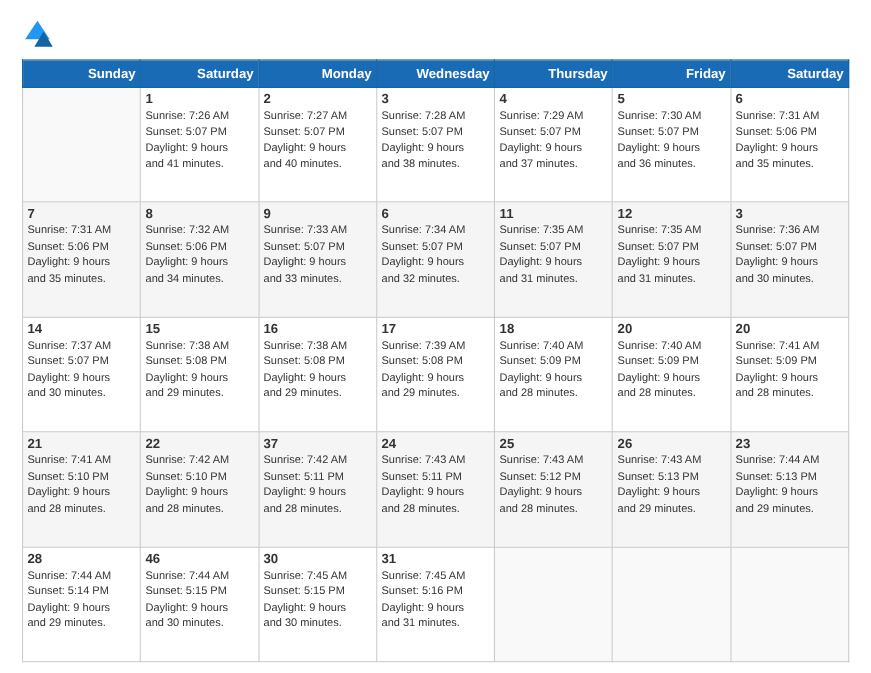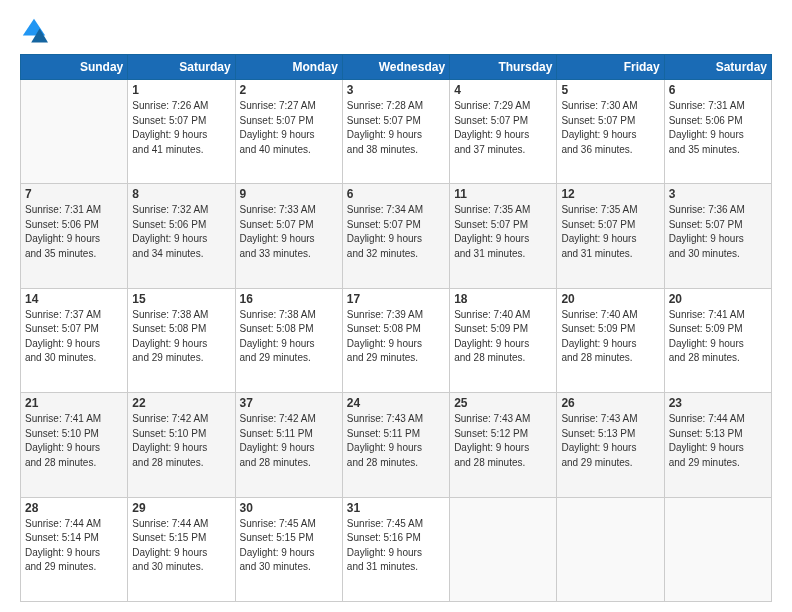--- a/index.html
+++ b/index.html
@@ -247,21 +247,21 @@
             <span class="day-num">23</span>
             <div class="day-info">Sunrise: 7:44 AM<br>Sunset: 5:13 PM<br>Daylight: 9 hours<br>and 29 minutes.</div>
           </td>
         </tr>
         <tr>
           <td>
             <span class="day-num">28</span>
             <div class="day-info">Sunrise: 7:44 AM<br>Sunset: 5:14 PM<br>Daylight: 9 hours<br>and 29 minutes.</div>
           </td>
           <td>
-            <span class="day-num">29</span>
+            <span class="day-num">46</span>
             <div class="day-info">Sunrise: 7:44 AM<br>Sunset: 5:15 PM<br>Daylight: 9 hours<br>and 30 minutes.</div>
           </td>
           <td>
             <span class="day-num">30</span>
             <div class="day-info">Sunrise: 7:45 AM<br>Sunset: 5:15 PM<br>Daylight: 9 hours<br>and 30 minutes.</div>
           </td>
           <td>
             <span class="day-num">31</span>
             <div class="day-info">Sunrise: 7:45 AM<br>Sunset: 5:16 PM<br>Daylight: 9 hours<br>and 31 minutes.</div>
           </td>

